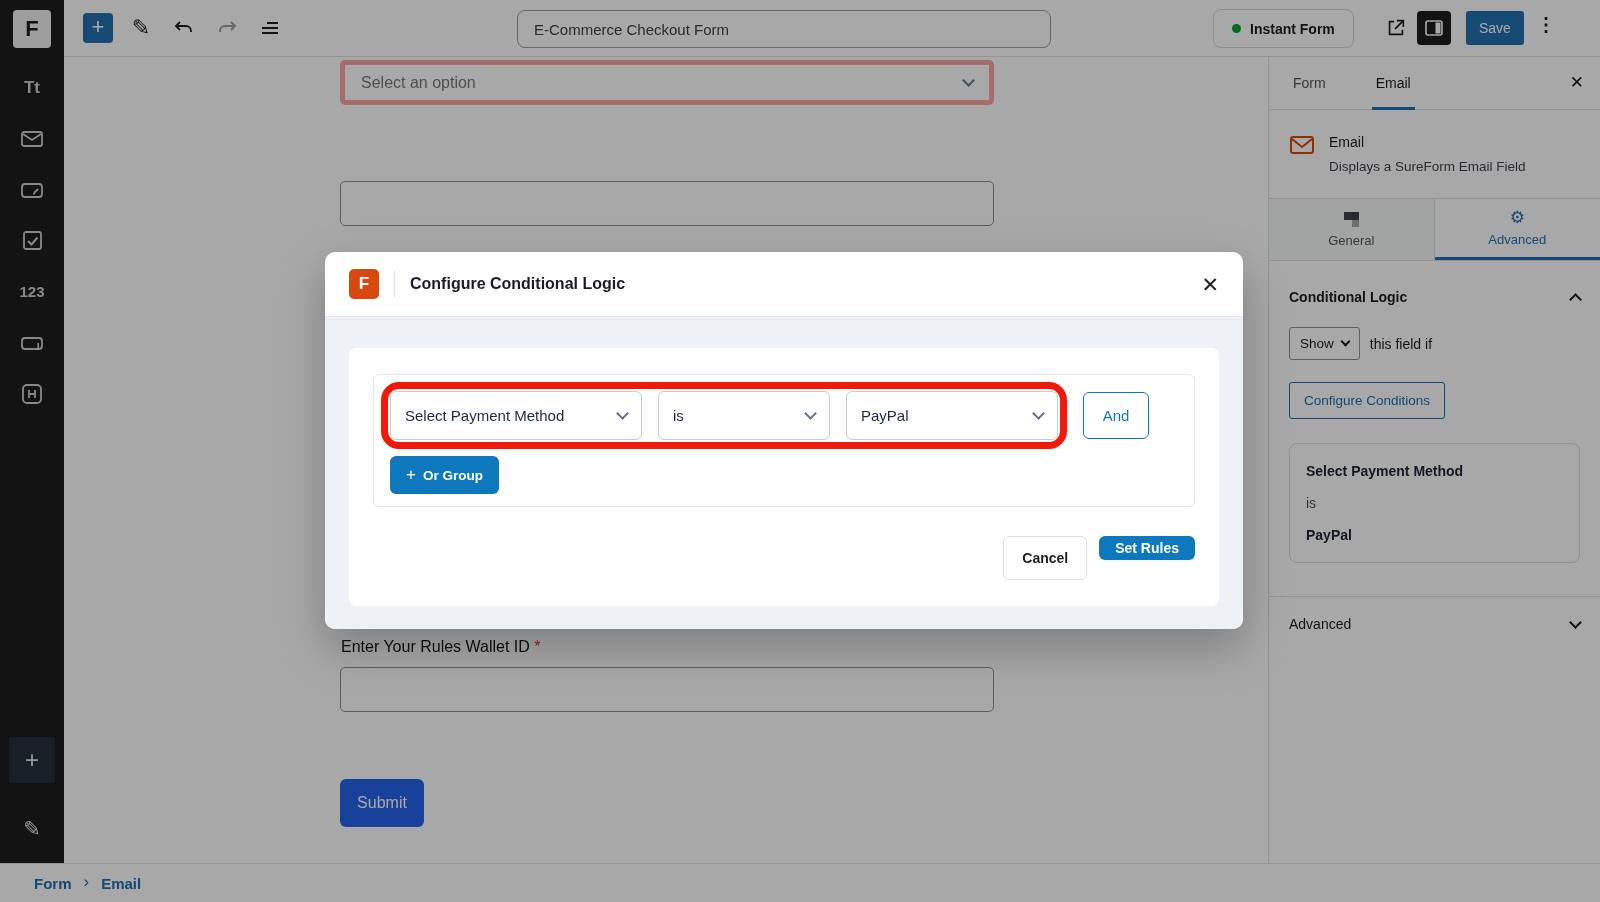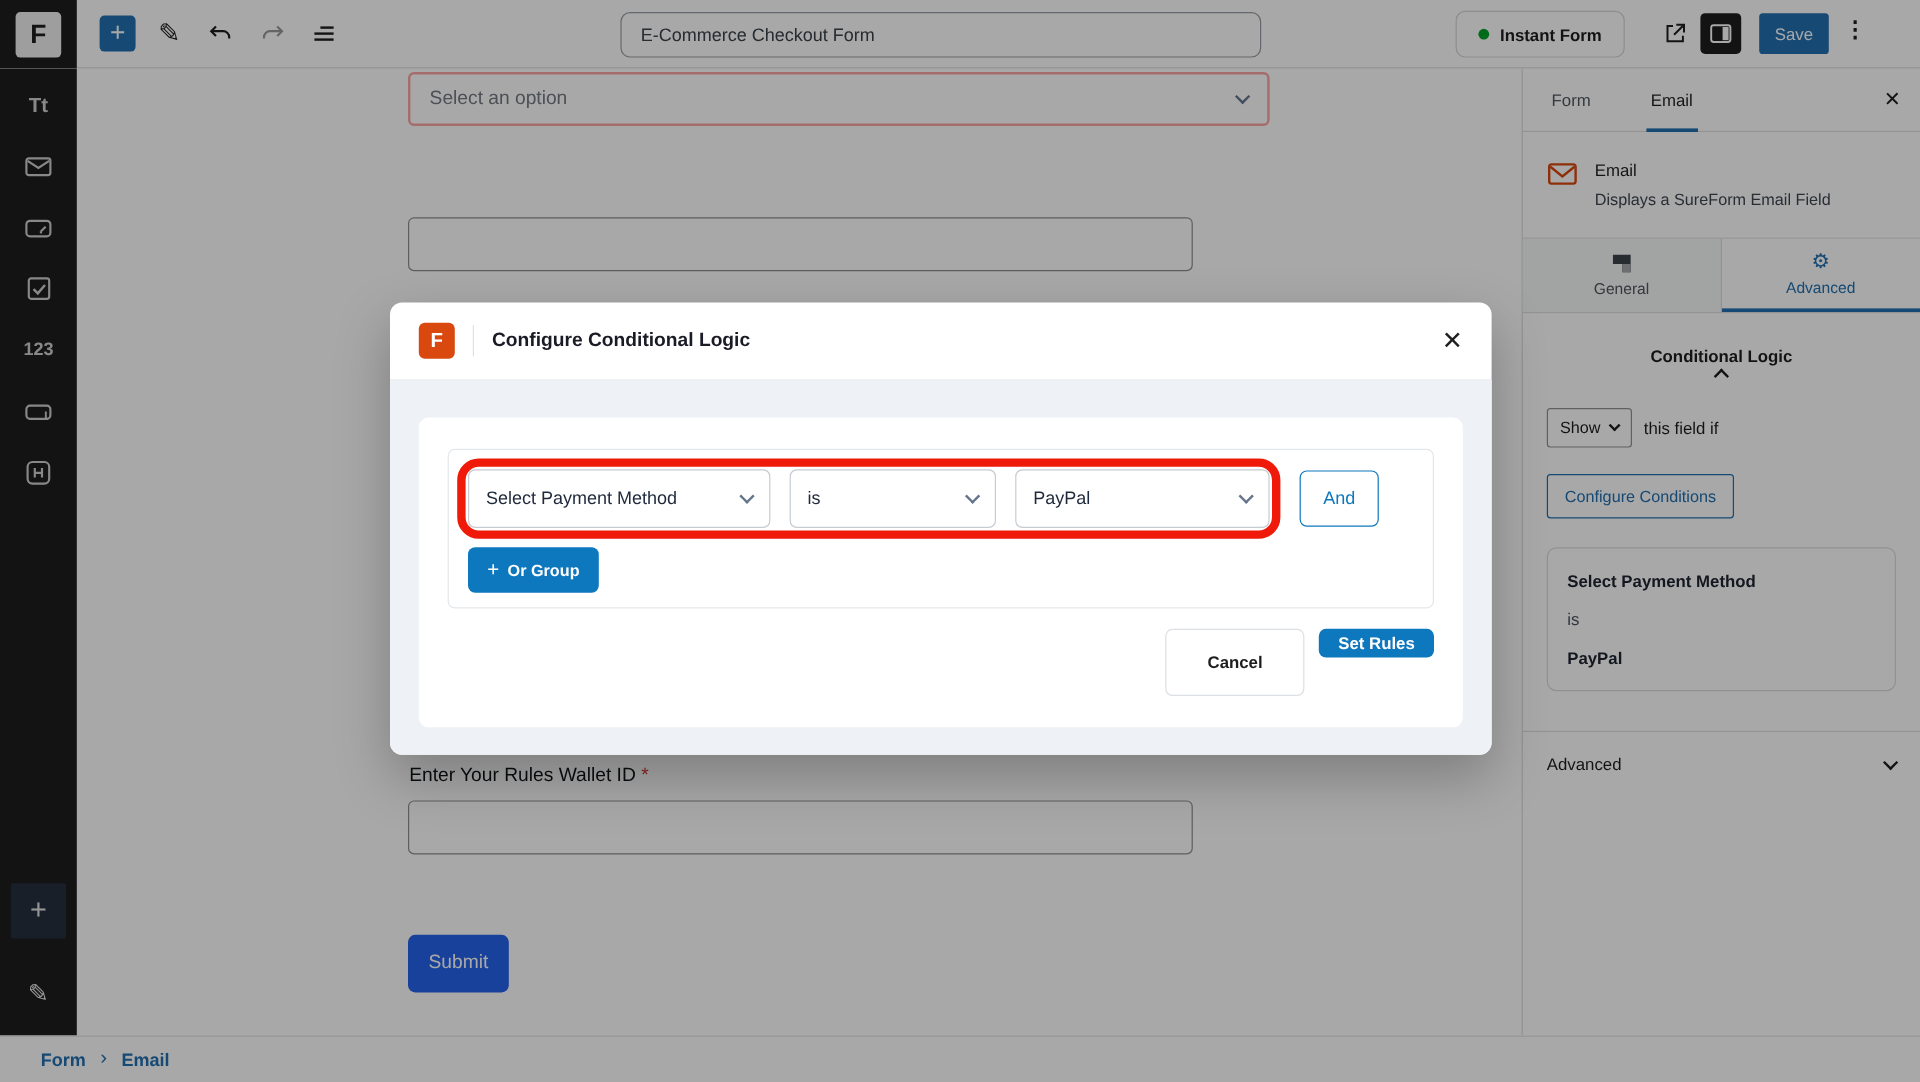--- a/index.html
+++ b/index.html
@@ -31,21 +31,21 @@
   .lb-item { width:64px; height:51px; display:flex; align-items:center; justify-content:center; color:#cfcfcf; cursor:pointer; }
   .lb-item:first-child { margin-top:5px; }
   .lb-txt { font-size:17px; font-weight:bold; letter-spacing:0; }
   .lb-num { font-size:15px; font-weight:bold; }
   .lb-bottom { margin-top:auto; display:flex; flex-direction:column; align-items:center; margin-bottom:22px; }
   .lb-addtile { width:46px; height:46px; background:#26303d; display:flex; align-items:center; justify-content:center; color:#e2e2e2; font-size:24px; border-radius:2px; cursor:pointer; }
   .lb-pencil { margin-top:34px; color:#e6e6e6; font-size:21px; cursor:pointer; }
 
   
   .canvas { position:absolute; left:64px; top:57px; width:1204px; height:806px; background:#fff; }
-  .fld-select { position:absolute; left:276px; top:3px; width:718px; height:45px; border:2px solid #fca5a5; border-radius:5px; display:flex; align-items:center; justify-content:space-between; padding:0 16px; color:#757a80; font-size:16px; cursor:pointer; background:#fff; }
+  .fld-select { position:absolute; left:276px; top:3px; width:654px; height:45px; border:5px solid #fca5a5; border-radius:5px; display:flex; align-items:center; justify-content:space-between; padding:0 16px; color:#757a80; font-size:16px; cursor:pointer; background:#fff; }
   .fld-label { position:absolute; left:277px; font-size:16px; font-weight:500; color:#101418; }
   .fld-label .req { color:#d63638; }
   .lab-card { top:143px; }
   .inp-card { position:absolute; left:276px; top:124px; width:654px; height:45px; border:1px solid #8c8f94; border-radius:5px; background:#fff; }
   .lab-wallet { top:581px; }
   .inp-wallet { position:absolute; left:276px; top:610px; width:654px; height:45px; border:1px solid #8c8f94; border-radius:5px; background:#fff; }
   .submit-btn { position:absolute; left:276px; top:722px; width:84px; height:48px; background:#2563eb; border-radius:6px; color:#fff; font-size:16px; display:flex; align-items:center; justify-content:center; cursor:pointer; }
 
   
   .rightpanel { position:absolute; left:1268px; top:57px; width:332px; height:806px; background:#fff; border-left:1px solid #dddddd; z-index:5; }
@@ -56,21 +56,21 @@
   .rp-close { position:absolute; right:16px; top:15px; font-size:17px; color:#1e1e1e; cursor:pointer; }
   .rp-blockinfo { padding:22px 20px 24px 20px; border-bottom:1px solid #e0e0e0; display:flex; gap:14px; }
   .rp-blockinfo .binfo-name { font-size:14px; color:#1e1e1e; margin-top:2px; }
   .rp-blockinfo .binfo-desc { font-size:13.5px; color:#3f4750; margin-top:9px; }
   .rp-subtabs { height:62px; display:grid; grid-template-columns:1fr 1fr; border-bottom:1px solid #e0e0e0; }
   .rp-sub { display:flex; flex-direction:column; align-items:center; justify-content:center; gap:6px; cursor:pointer; }
   .rp-sub.general { background:#f6f7f7; border-right:1px solid #e0e0e0; color:#50575e; font-size:13px; }
   .rp-sub.advanced { background:#fff; color:#2271b1; font-size:13px; border-bottom:3px solid #2271b1; font-weight:500; }
   .gear-glyph { font-size:17px; line-height:16px; }
   .rp-section { padding:28px 20px 0 20px; }
-  .rp-sec-head { display:flex; align-items:center; justify-content:space-between; cursor:pointer;flex-direction:column; }
+  .rp-sec-head { display:flex; align-items:center; justify-content:space-between; cursor:pointer; }
   .rp-sec-title { font-size:14px; font-weight:700; color:#1e1e1e; }
   .enable-row { margin-top:30px; display:flex; align-items:center; justify-content:space-between; }
   .enable-lbl { font-size:14px; color:#1e1e1e; }
   .toggle { width:40px; height:20px; border-radius:10px; background:#3582c4; position:relative; cursor:pointer; }
   .toggle .knob { position:absolute; right:3px; top:3px; width:14px; height:14px; border-radius:50%; background:#fff; }
   .show-row { margin-top:22px; display:flex; align-items:center; gap:10px; }
   .show-select { height:33px; border:1px solid #949494; border-radius:3px; background:#fff; display:flex; align-items:center; gap:8px; padding:0 10px; font-size:13.5px; color:#1e1e1e; cursor:pointer;justify-content:flex-end; }
   .show-suffix { font-size:14px; color:#1e1e1e; }
   .cfg-btn { margin-top:22px; display:inline-flex; align-items:center; height:37px; padding:0 14px; border:1px solid #2271b1; border-radius:3px; color:#2271b1; font-size:13.5px; background:#fff; cursor:pointer; }
   .sum-card { margin-top:24px; border:1px solid #d9dde1; border-radius:8px; padding:19px 16px; }
@@ -101,21 +101,21 @@
   .cond-row { position:relative; display:flex; align-items:center; gap:16px; }
   .red-annot { position:absolute; left:-9px; top:-9px; width:686px; height:67px; border:7px solid #f01a0a; border-radius:18px; pointer-events:none; z-index:3; }
   .m-select { height:49px; border:1px solid #c6ccd2; border-radius:6px; background:#fff; display:flex; align-items:center; justify-content:space-between; padding:0 14px; font-size:15px; color:#1e293b; cursor:pointer; }
   .sel-field { width:252px; }
   .sel-op { width:172px; }
   .sel-val { width:212px; }
   .and-btn { margin-left:9px; width:66px; height:47px; border:1px solid #0e78be; border-radius:6px; background:#fff; color:#0e78be; font-size:15px; font-weight:500; display:flex; align-items:center; justify-content:center; cursor:pointer; }
   .orgroup-btn { margin-top:16px; display:inline-flex; align-items:center; gap:7px; height:38px; padding:0 16px; background:#0e78be; border-radius:6px; color:#fff; font-size:13.5px; font-weight:700; cursor:pointer; }
   .orgroup-btn .plus { font-size:17px; font-weight:400; }
   .m-footer { position:absolute; right:24px; bottom:26px; display:flex; gap:12px; }
-  .cancel-btn { height:56px; padding:0 34px; border:1px solid #dcdfe3; border-radius:6px; background:#fff; color:#1e1e1e; font-size:14px; font-weight:600; display:flex; align-items:center; cursor:pointer; }
+  .cancel-btn { height:44px; padding:0 18px; border:1px solid #dcdfe3; border-radius:6px; background:#fff; color:#1e1e1e; font-size:14px; font-weight:600; display:flex; align-items:center; cursor:pointer; }
   .setrules-btn { height:24px; padding:12px 16px; background:#0e78be; border-radius:6px; color:#fff; font-size:14px; font-weight:600; display:flex; align-items:center; cursor:pointer; }
 
   
   .chev { width:9px; height:9px; border-right:2px solid #64748b; border-bottom:2px solid #64748b; transform:rotate(45deg); margin-top:-4px; flex:none; }
   .chev.up { transform:rotate(-135deg); margin-top:4px; border-color:#1e1e1e; }
   .chev.dark { border-color:#1e1e1e; }
   .chev.small { width:7px; height:7px; }
   svg { display:block; }
 </style>
 </head>

